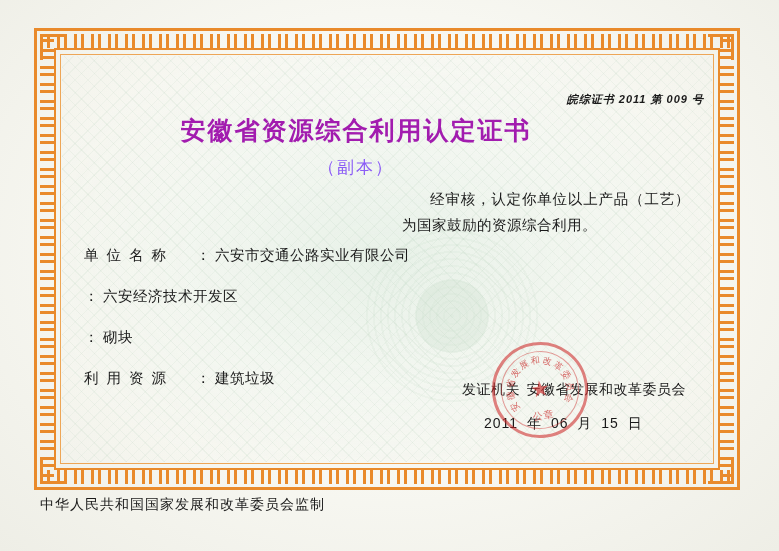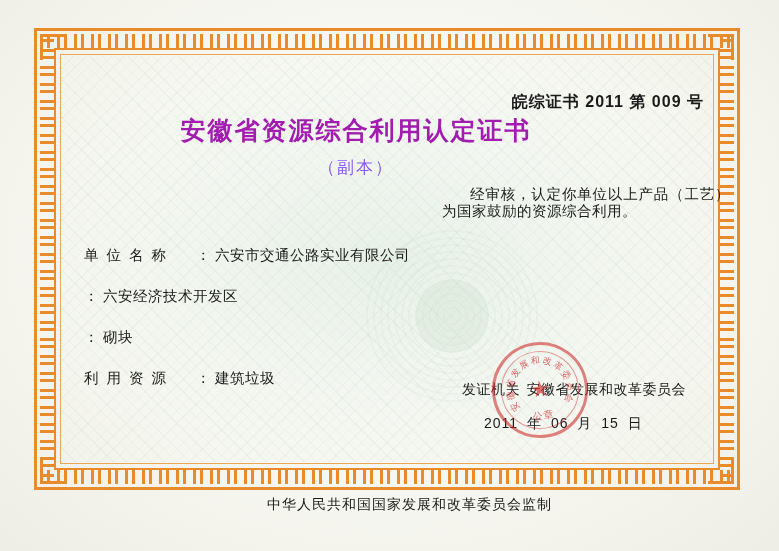--- a/index.html
+++ b/index.html
@@ -142,24 +142,25 @@
     top: 56px;
     width: 650px;
     height: 406px;
     color: #1a1a1a;
   }
 
   .cert-number {
     position: absolute;
     right: 8px;
     top: 36px;
-    font-size: 16px;
+    font-size: 11px;
     font-weight: bold;
     letter-spacing: 1px;
     white-space: nowrap;
+    font-style: italic;
   }
 
   .main-title {
     position: absolute;
     left: 14px;
     top: 58px;
     width: 560px;
     text-align: center;
     font-size: 25px;
     font-weight: bold;
@@ -173,25 +174,25 @@
     top: 100px;
     width: 560px;
     text-align: center;
     font-size: 17px;
     letter-spacing: 2px;
     color: #8b5cf6;
   }
 
   .statement {
     position: absolute;
-    left: 380px;
+    left: 340px;
     top: 130px;
     width: 288px;
     font-size: 14.5px;
-    line-height: 17px;
+    line-height: 26px;
     letter-spacing: 0.5px;
     text-align: justify;
     text-indent: 28px;
   }
 
   .fields {
     position: absolute;
     left: 22px;
     top: 190px;
     width: 420px;
@@ -286,21 +287,20 @@
     color: rgba(200,35,35,0.85);
     font-size: 10px;
     letter-spacing: 1px;
   }
 
   .footer-note {
     position: absolute;
     left: 0;
     top: 496px;
     width: 779px;
-    text-align: center;
     font-size: 14px;
     letter-spacing: 1px;
     color: #1a1a1a;
     padding-left: 40px;
     box-sizing: border-box;
   }
 </style>
 </head>
 <body>
 

